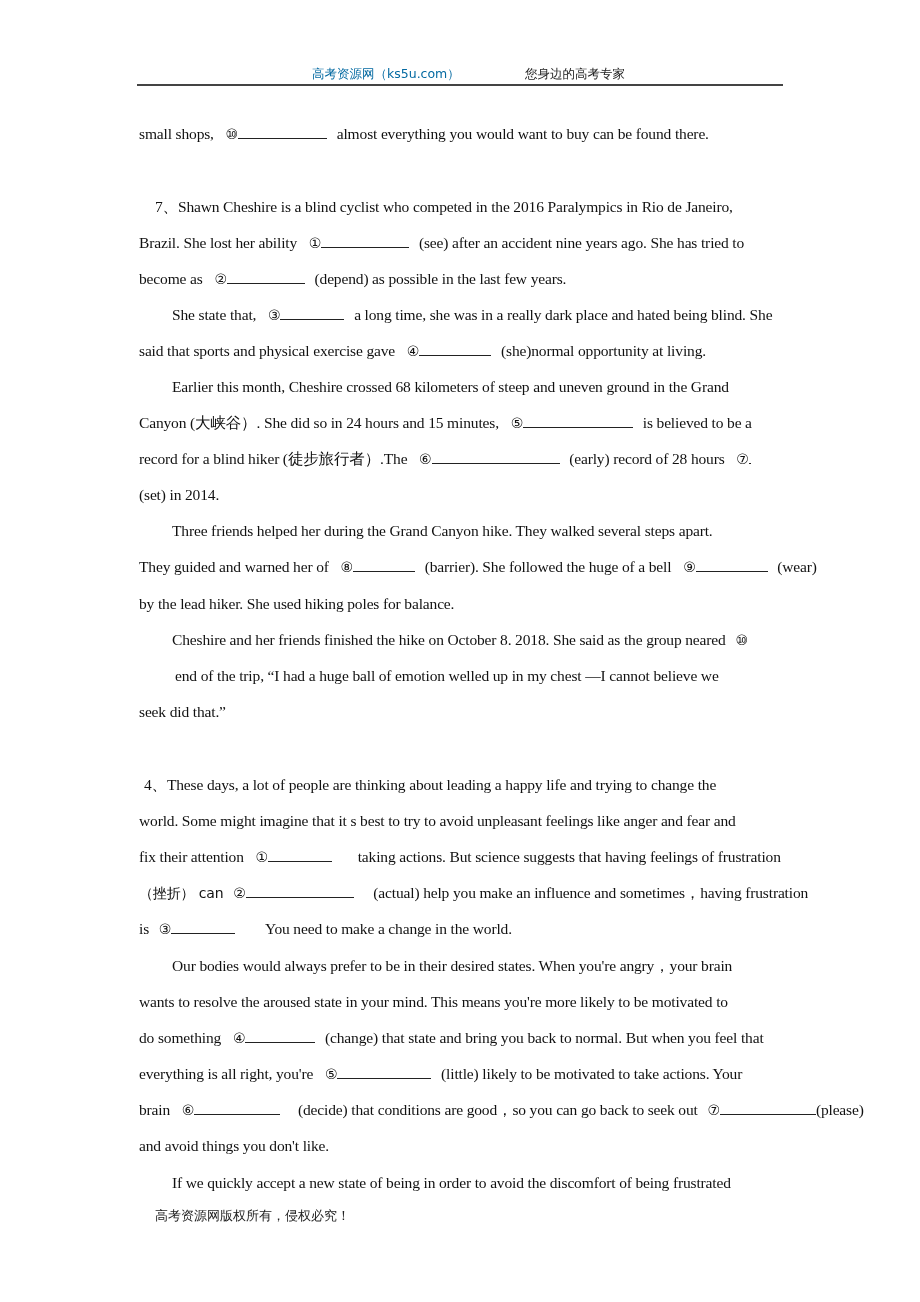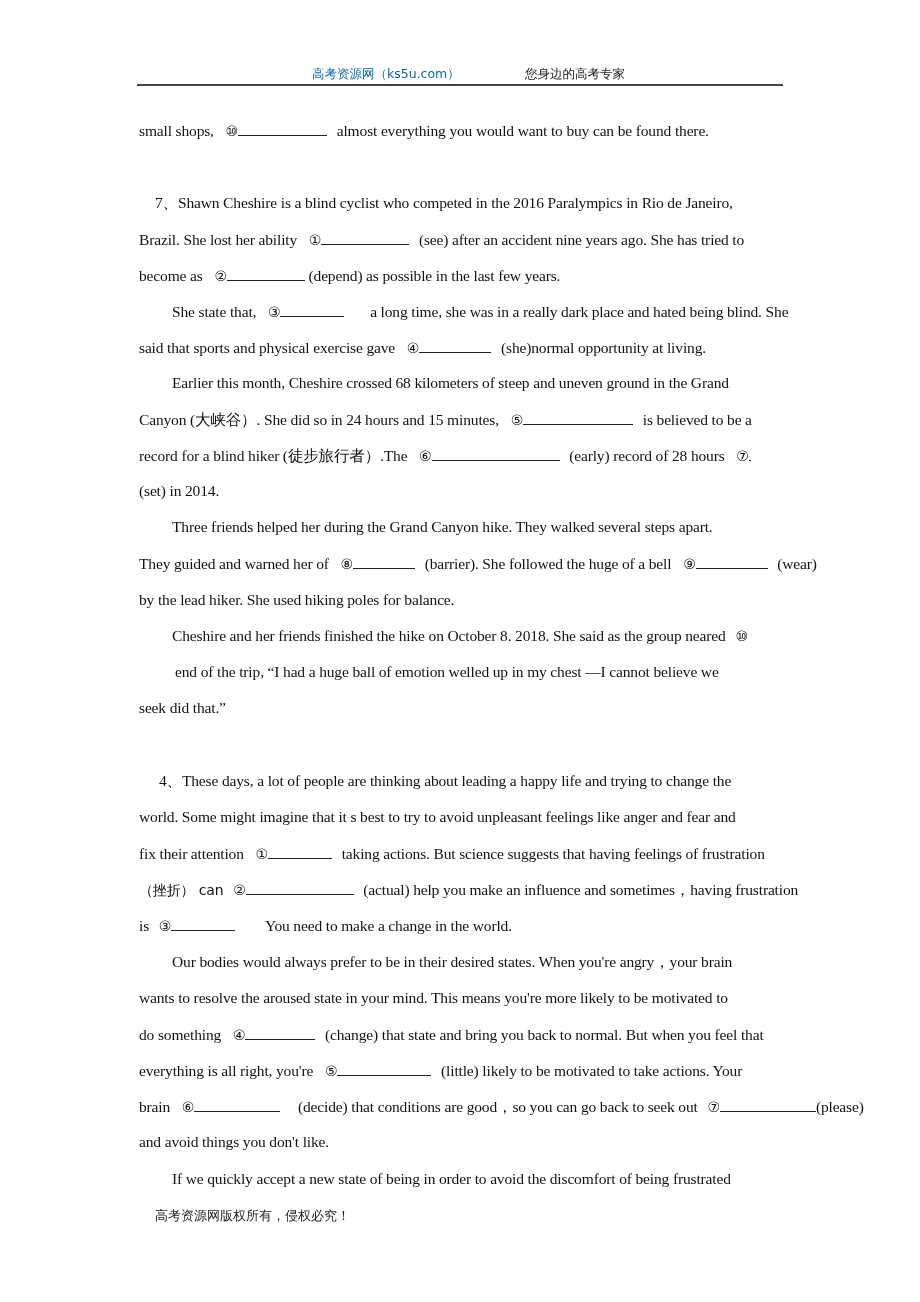--- a/index.html
+++ b/index.html
@@ -45,21 +45,21 @@
     top: 84px;
     width: 646px;
     height: 2px;
     background: #444;
   }
   .line {
     position: absolute;
     left: 139px;
     white-space: nowrap;
     font-size: 15.5px;
-    line-height: 20px;
+    line-height: 28px;
     letter-spacing: -0.15px;
   }
   .indent { left: 172px; }
   .blank {
     display: inline-block;
     border-bottom: 1px solid #222;
     height: 15px;
     vertical-align: baseline;
     margin-left: 0px;
   }
@@ -102,27 +102,27 @@
 
   <div class="line" style="top:229px">
     <span>Brazil. She lost her ability</span>
     <span class="circ" style="margin-left:8px">①</span><span class="blank" style="width:88px"></span>
     <span style="margin-left:6px">(see) after an accident nine years ago. She has tried to</span>
   </div>
 
   <div class="line" style="top:265px">
     <span>become as</span>
     <span class="circ" style="margin-left:8px">②</span><span class="blank" style="width:78px"></span>
-    <span style="">(depend) as possible in the last few years.</span>
+    <span style="margin-left:6px">(depend) as possible in the last few years.</span>
   </div>
 
   <div class="line indent" style="top:301px">
     <span>She state that,</span>
     <span class="circ" style="margin-left:8px">③</span><span class="blank" style="width:64px"></span>
-    <span style="margin-left:22px">a long time, she was in a really dark place and hated being blind. She</span>
+    <span style="margin-left:6px">a long time, she was in a really dark place and hated being blind. She</span>
   </div>
 
   <div class="line" style="top:337px">
     <span>said that sports and physical exercise gave</span>
     <span class="circ" style="margin-left:8px">④</span><span class="blank" style="width:72px"></span>
     <span style="margin-left:6px">(she)normal opportunity at living.</span>
   </div>
 
   <div class="line indent" style="top:373px">Earlier this month, Cheshire crossed 68 kilometers of steep and uneven ground in the Grand</div>
 
@@ -157,34 +157,34 @@
     <span>Cheshire and her friends finished the hike on October 8. 2018. She said as the group neared</span>
     <span class="circ" style="margin-left:6px">⑩</span>
   </div>
 
   <div class="line" style="top:662px; left:175px">end of the trip, “I had a huge ball of emotion welled up in my chest —I cannot believe we</div>
 
   <div class="line" style="top:698px">seek did that.”</div>
 </div>
 
 <div>
-  <div class="line" style="top:771px; left:159px">4、These days, a lot of people are thinking about leading a happy life and trying to change the</div>
+  <div class="line" style="top:771px; left:144px">4、These days, a lot of people are thinking about leading a happy life and trying to change the</div>
 
   <div class="line" style="top:807px">world. Some might imagine that it s best to try to avoid unpleasant feelings like anger and fear and</div>
 
   <div class="line" style="top:843px">
     <span>fix their attention</span>
     <span class="circ" style="margin-left:8px">①</span><span class="blank" style="width:64px"></span>
-    <span style="margin-left:6px">taking actions. But science suggests that having feelings of frustration</span>
+    <span style="margin-left:22px">taking actions. But science suggests that having feelings of frustration</span>
   </div>
 
   <div class="line" style="top:879px">
     <span class="cjk">（挫折）  can</span>
     <span class="circ" style="margin-left:6px">②</span><span class="blank" style="width:108px"></span>
-    <span style="margin-left:6px">(actual) help you make an influence and sometimes，having frustration</span>
+    <span style="margin-left:16px">(actual) help you make an influence and sometimes，having frustration</span>
   </div>
 
   <div class="line" style="top:915px">
     <span>is</span>
     <span class="circ" style="margin-left:6px">③</span><span class="blank" style="width:64px"></span>
     <span style="margin-left:26px">You need to make a change in the world.</span>
   </div>
 
   <div class="line indent" style="top:952px">Our bodies would always prefer to be in their desired states. When you're angry，your brain</div>
 

